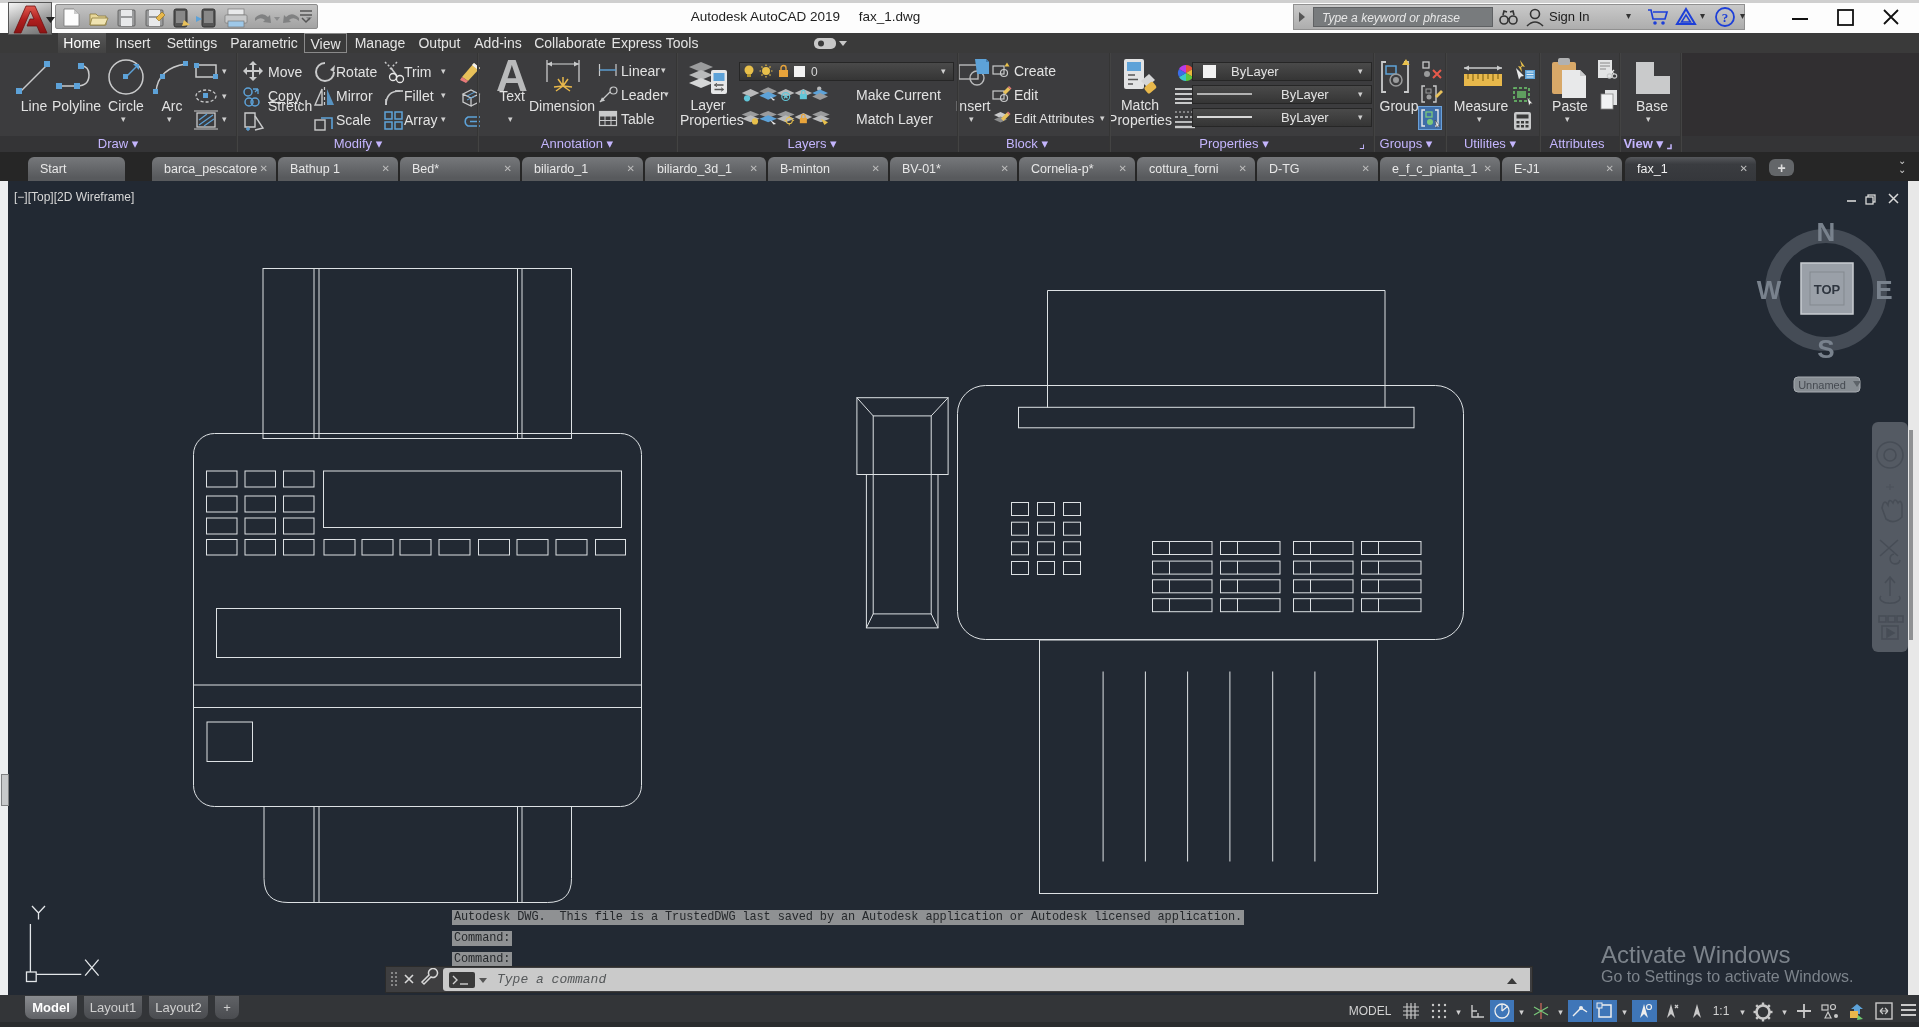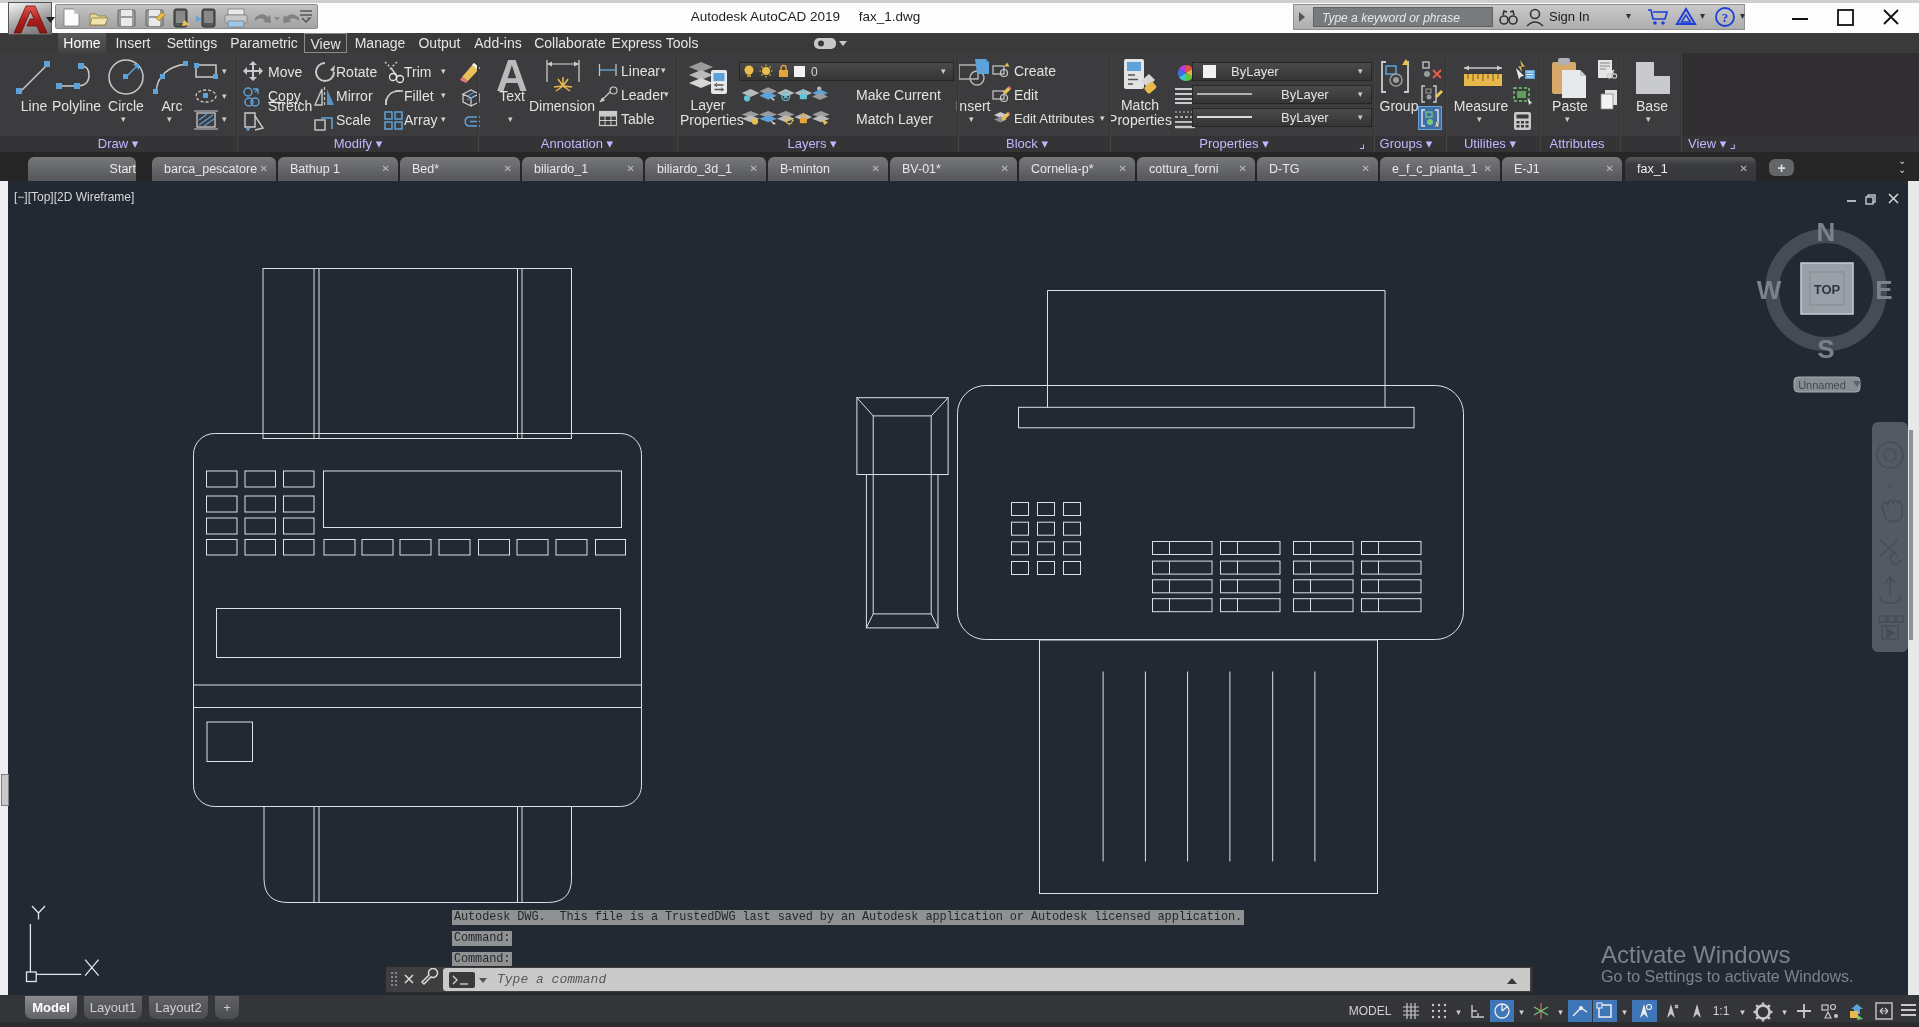--- a/index.html
+++ b/index.html
@@ -198,21 +198,21 @@
   <div class="plabel" style="left:60px;width:116px;">Draw ▾</div>
   <div class="plabel" style="left:300px;width:116px;">Modify ▾</div>
   <div class="plabel" style="left:519px;width:116px;">Annotation ▾</div>
   <div class="plabel" style="left:754px;width:116px;">Layers ▾</div>
   <div class="plabel" style="left:969px;width:116px;">Block ▾</div>
   <div class="plabel" style="left:1176px;width:116px;">Properties ▾</div>
   <div class="plabel" style="left:1358px;width:8px;">⌟</div>
   <div class="plabel" style="left:1351px;width:110px;">Groups ▾</div>
   <div class="plabel" style="left:1434px;width:112px;">Utilities ▾</div>
   <div class="plabel" style="left:1521px;width:112px;">Attributes</div>
-  <div class="plabel" style="left:1672px;width:80px;">View ▾ ⌟</div>
+  <div class="plabel" style="left:1608px;width:80px;font-weight:bold;">View ▾ ⌟</div>
 
   <svg class="abs" style="left:14px;top:58px;" width="40" height="40">
     <line x1="6" y1="34" x2="33" y2="7" stroke="#c9cacb" stroke-width="1.5"></line>
     <rect x="2" y="30" width="6" height="6" fill="#5da2d8"></rect>
       <rect x="30" y="3" width="6" height="6" fill="#5da2d8"></rect>
   </svg>
   <div class="rlbl" style="left:14px;top:98px;width:40px;text-align:center;">Line</div>
   <svg class="abs" style="left:55px;top:58px;" width="42" height="40">
     <path d="M4 28 L22 28 Q34 28 34 17 Q34 8 26 8" fill="none" stroke="#c9cacb" stroke-width="1.5"></path>
     <rect x="1" y="25" width="6" height="6" fill="#5da2d8"></rect>
@@ -612,21 +612,21 @@
     </svg>
 
   <svg class="abs" style="left:1634px;top:60px;" width="38" height="36">
       <path d="M2 2 L20 2 L20 16 L36 16 L36 34 L2 34 Z" fill="#c9cacb"></path>
     </svg>
   <div class="rlbl" style="left:1628px;top:98px;width:48px;text-align:center;">Base</div>
   <div class="abs dd" style="left:1646px;top:114px;">▾</div>
 
   <div class="abs" id="filetabs"></div>
   <div id="ftabs-holder">
-      <div class="ftab" style="left:28px;width:108px;top:157px;position:absolute;text-align:right;">Start</div>
+      <div class="ftab" style="left:28px;width:97px;top:157px;position:absolute;">Start</div>
       <div class="ftab" style="left:152px;width:124px;top:157px;position:absolute;">barca_pescatore<span class="x">✕</span></div>
       <div class="ftab" style="left:278px;width:120px;top:157px;position:absolute;">Bathup 1<span class="x">✕</span></div>
       <div class="ftab" style="left:400px;width:120px;top:157px;position:absolute;">Bed*<span class="x">✕</span></div>
       <div class="ftab" style="left:522px;width:121px;top:157px;position:absolute;">biliardo_1<span class="x">✕</span></div>
       <div class="ftab" style="left:645px;width:121px;top:157px;position:absolute;">biliardo_3d_1<span class="x">✕</span></div>
       <div class="ftab" style="left:768px;width:120px;top:157px;position:absolute;">B-minton<span class="x">✕</span></div>
       <div class="ftab" style="left:890px;width:127px;top:157px;position:absolute;">BV-01*<span class="x">✕</span></div>
       <div class="ftab" style="left:1019px;width:116px;top:157px;position:absolute;">Cornelia-p*<span class="x">✕</span></div>
       <div class="ftab" style="left:1137px;width:118px;top:157px;position:absolute;">cottura_forni<span class="x">✕</span></div>
       <div class="ftab" style="left:1257px;width:121px;top:157px;position:absolute;">D-TG<span class="x">✕</span></div>

